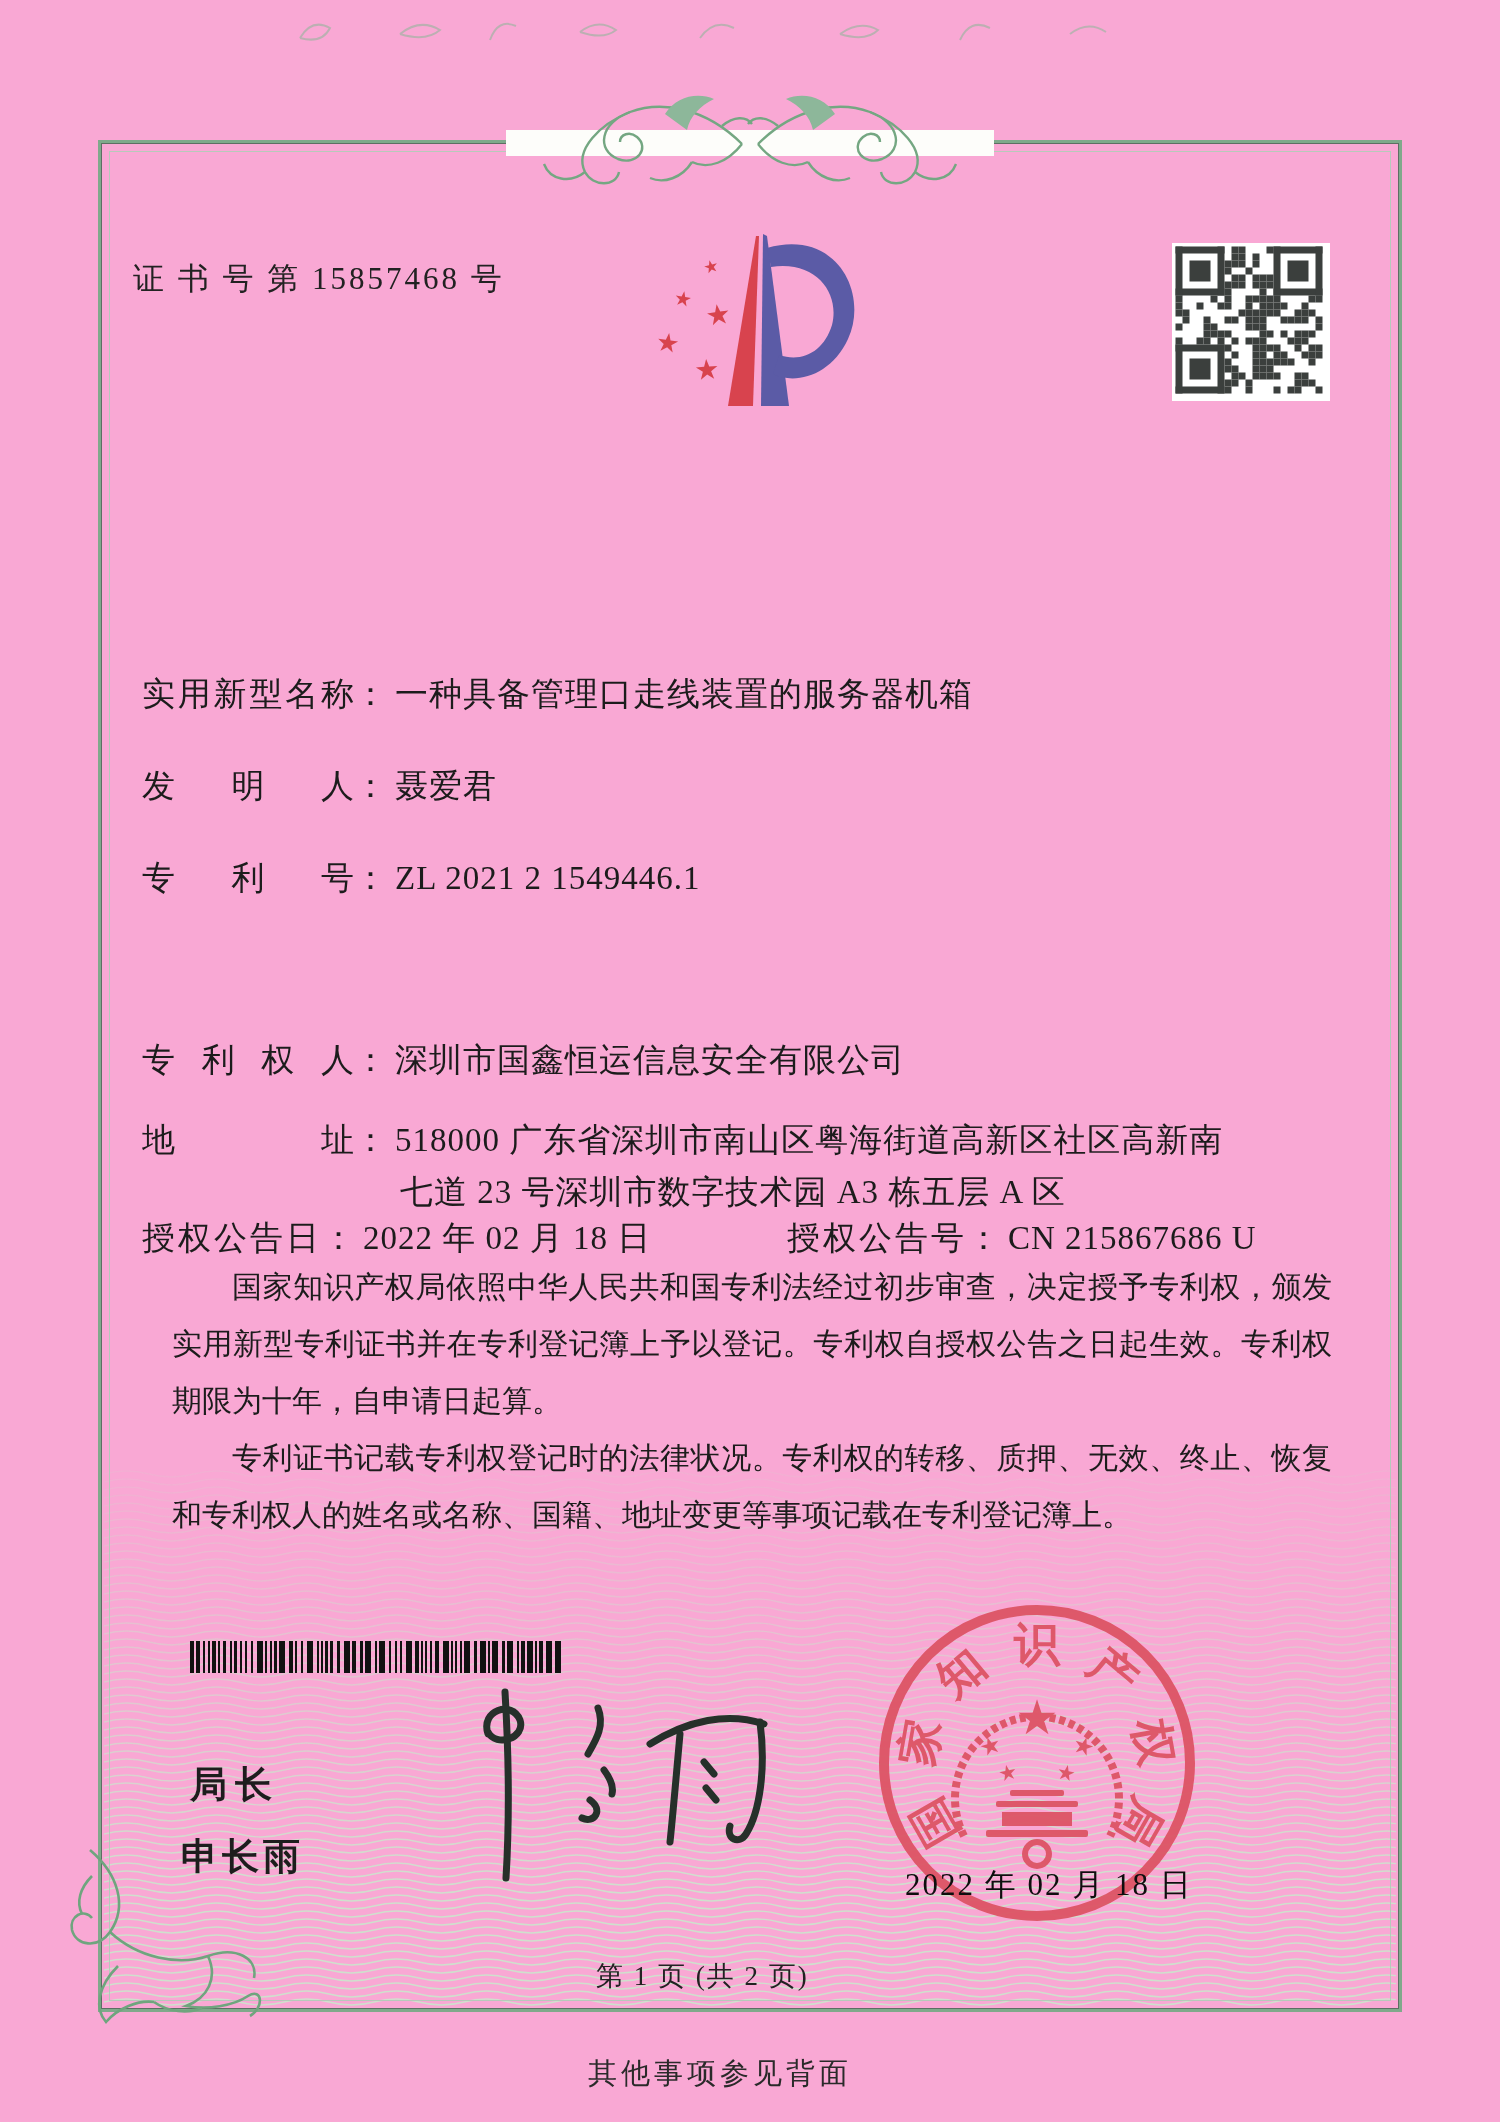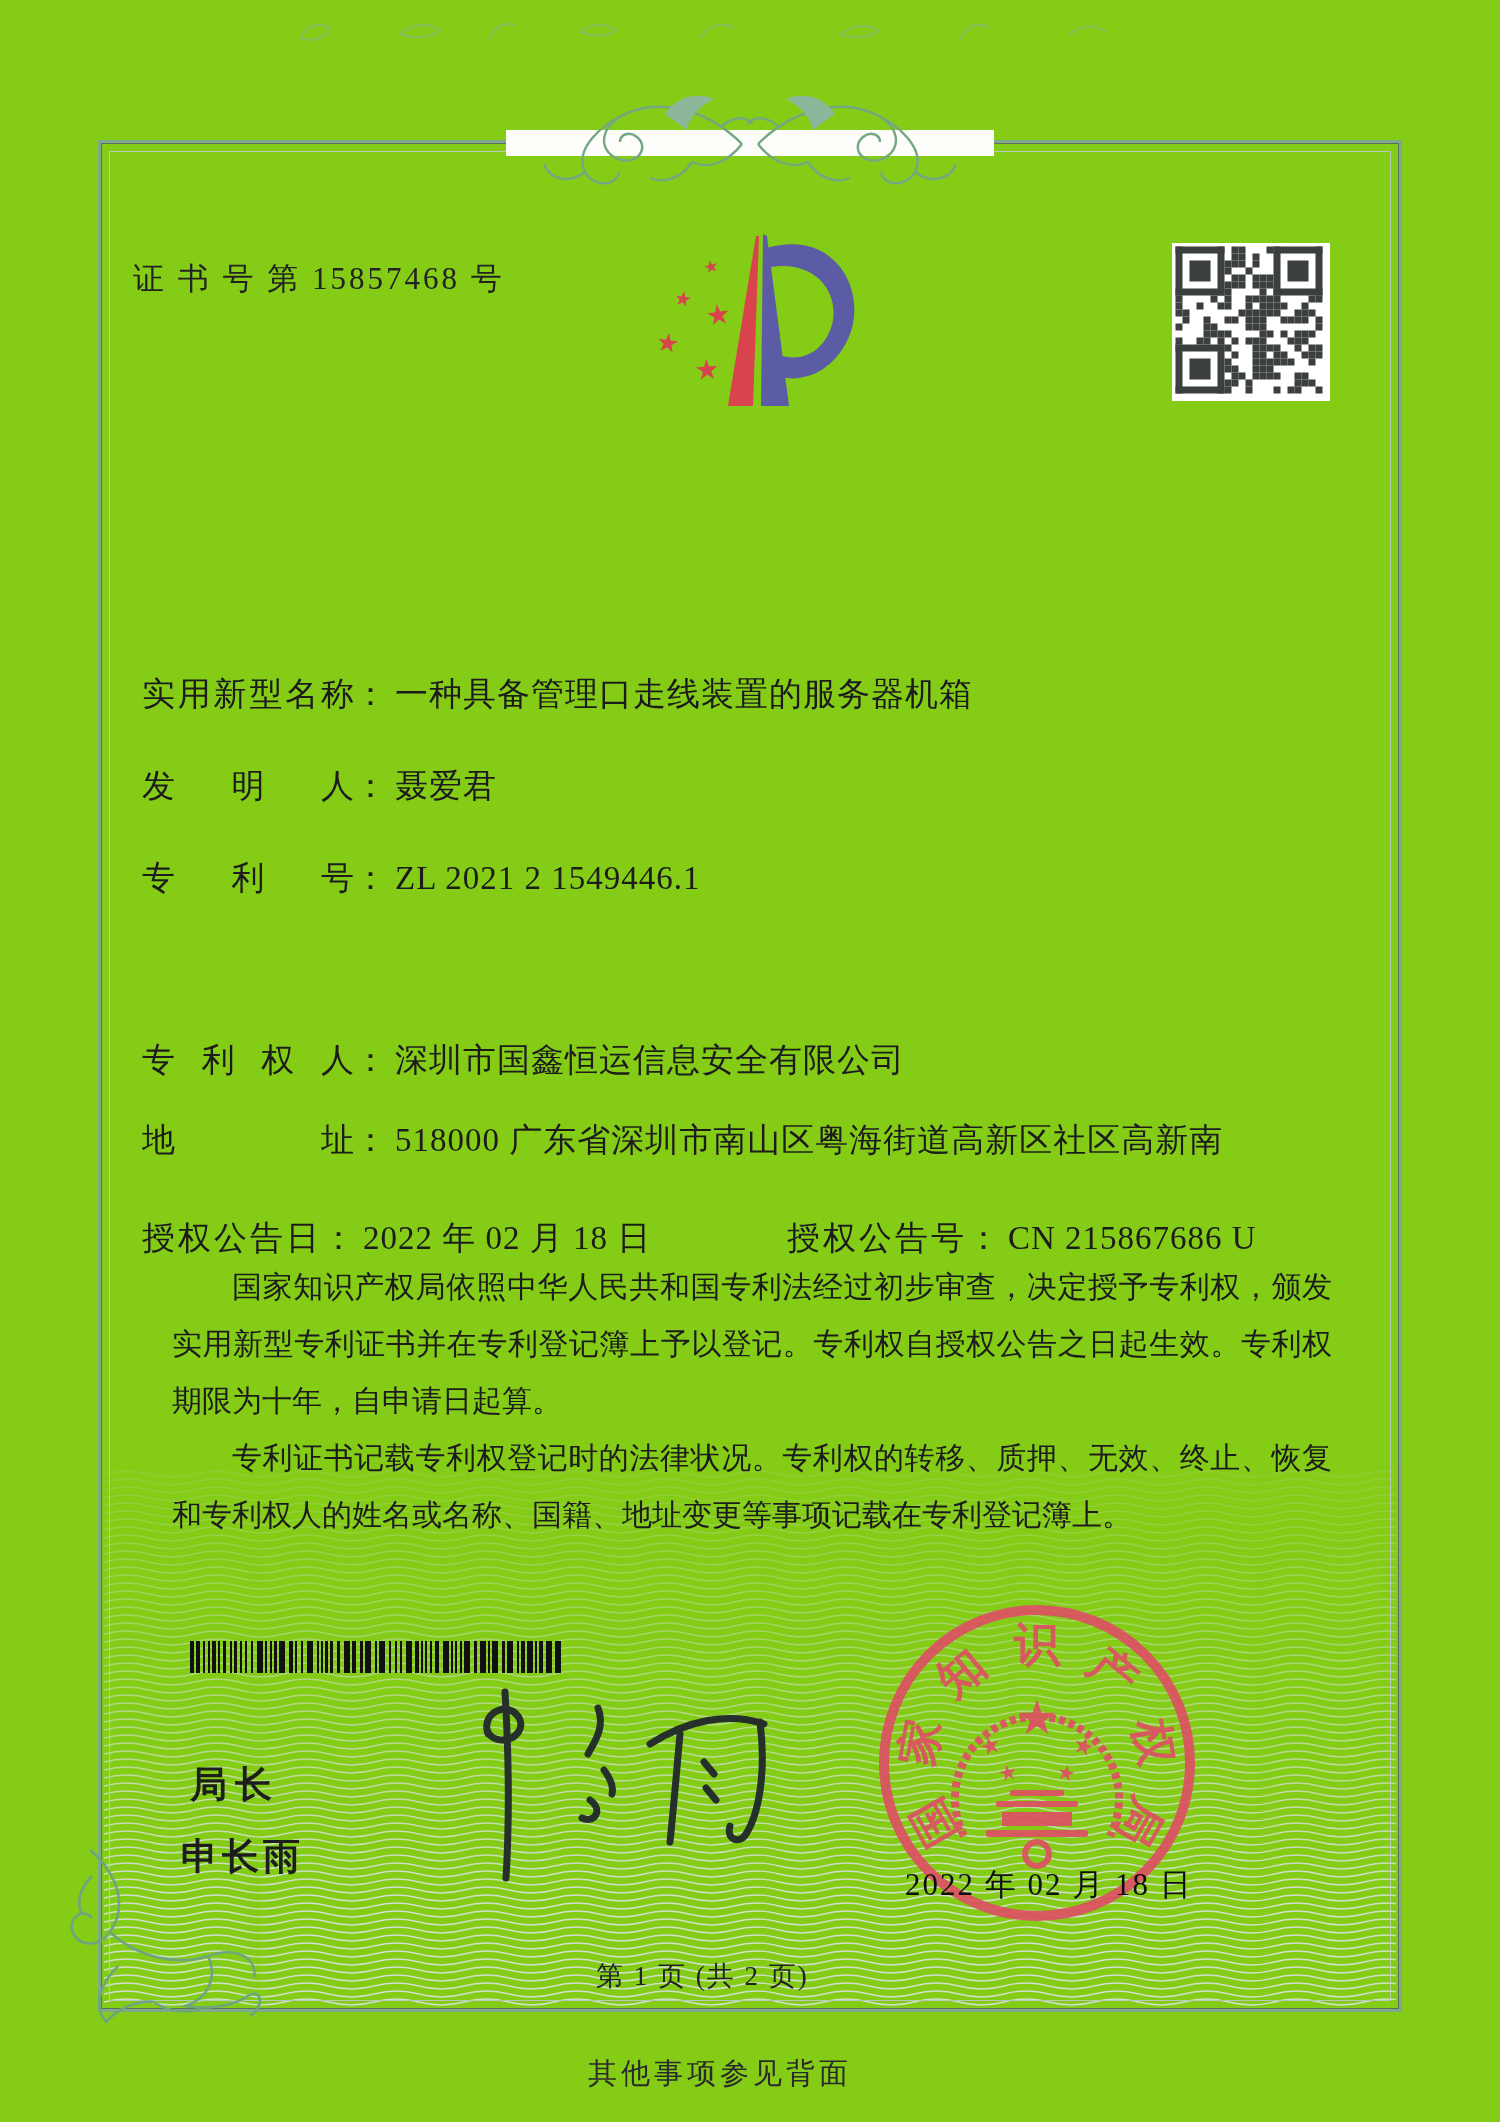--- a/index.html
+++ b/index.html
@@ -1,16 +1,16 @@
 <!DOCTYPE html>
 <html><head>
 <meta charset="utf-8">
 <style>
   html,body{margin:0;padding:0;background:#e9e9e6;}
-  .page{position:relative;width:1500px;height:2122px;margin:0 auto;background:#84cc16;
+  .page{position:relative;width:1500px;height:2122px;margin:0 auto;background:#f9a8d4;
         font-family:"Liberation Serif","DejaVu Serif",serif;color:#1c1c1c;overflow:hidden;}
   .abs{position:absolute;}
   
   .frame{position:absolute;left:98px;top:140px;width:1304px;height:1872px;
          border:3px solid #7fa98b;box-sizing:border-box;z-index:1;}
   .frame-mid{position:absolute;inset:0;border:1px solid #5d6f63;}
   .frame-inner{position:absolute;inset:8px;border:1px solid #b7c9ba;}
   
   .waves{position:absolute;left:104px;top:1468px;z-index:0;}
   
@@ -353,20 +353,21 @@
   </div>
   <div class="frow" style="top:856px">
     <span class="flabel">专利号</span><span class="fcolon">：</span><span class="fvalue">ZL 2021 2 1549446.1</span>
   </div>
   <div class="frow" style="top:1038px">
     <span class="flabel">专利权人</span><span class="fcolon">：</span><span class="fvalue">深圳市国鑫恒运信息安全有限公司</span>
   </div>
   <div class="frow" style="top:1118px">
     <span class="flabel">地址</span><span class="fcolon">：</span><span class="fvalue">518000 广东省深圳市南山区粤海街道高新区社区高新南</span>
   </div>
+  <div class="addr2" style="top:1170px">七道 23 号深圳市数字技术园 A3 栋五层 A 区</div>
 
   <div class="frow" style="top:1216px">
     <span class="glabel">授权公告日</span><span class="fcolon">：</span><span class="fvalue">2022 年 02 月 18 日</span>
     <span class="grant2">
       <span class="glabel">授权公告号</span><span class="fcolon">：</span><span class="fvalue">CN 215867686 U</span>
     </span>
   </div>
 
   <div class="body-text">
     <p>国家知识产权局依照中华人民共和国专利法经过初步审查，决定授予专利权，颁发实用新型专利证书并在专利登记簿上予以登记。专利权自授权公告之日起生效。专利权期限为十年，自申请日起算。</p>

